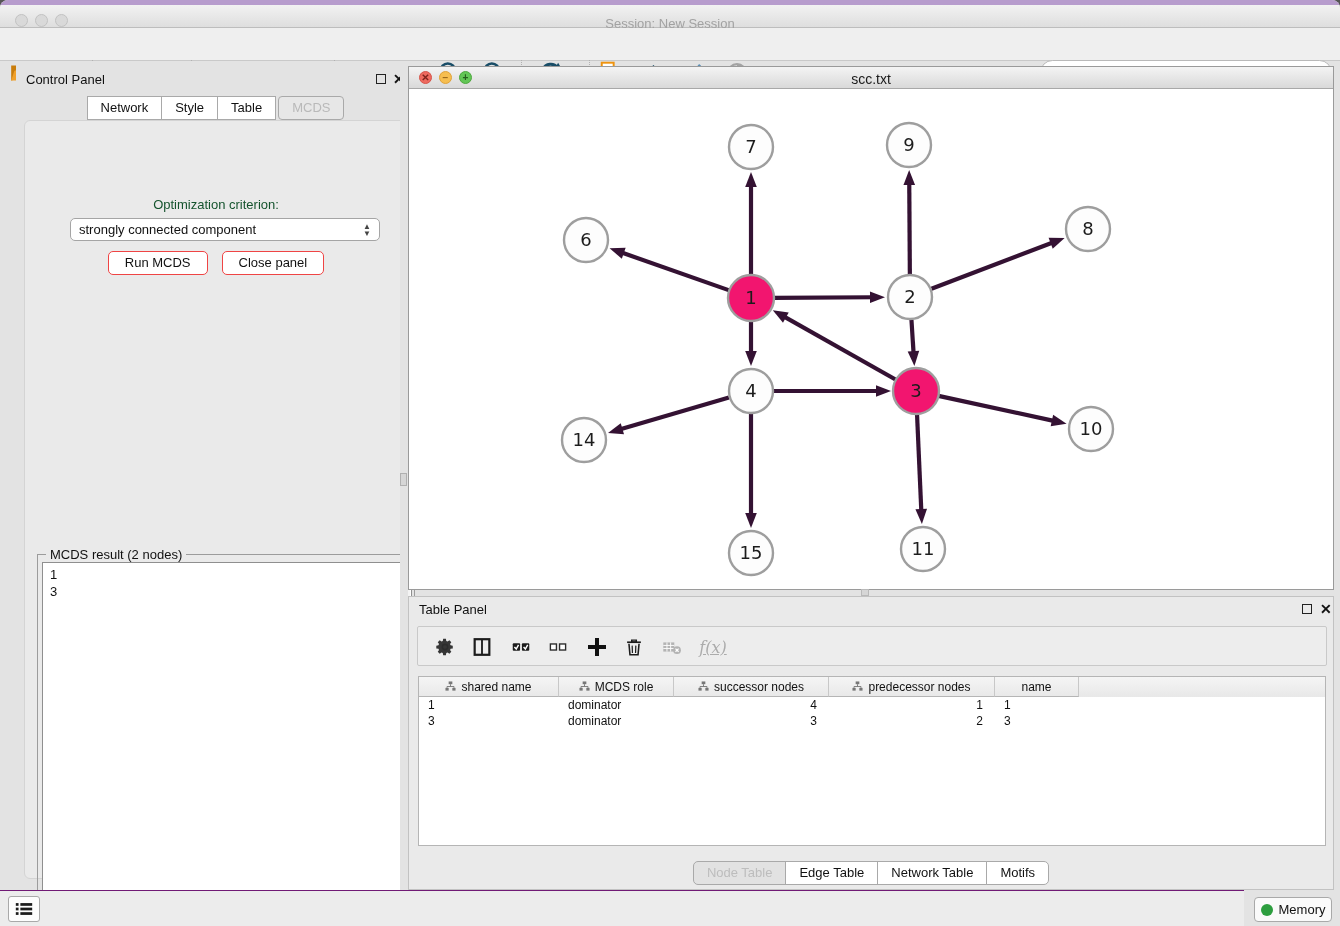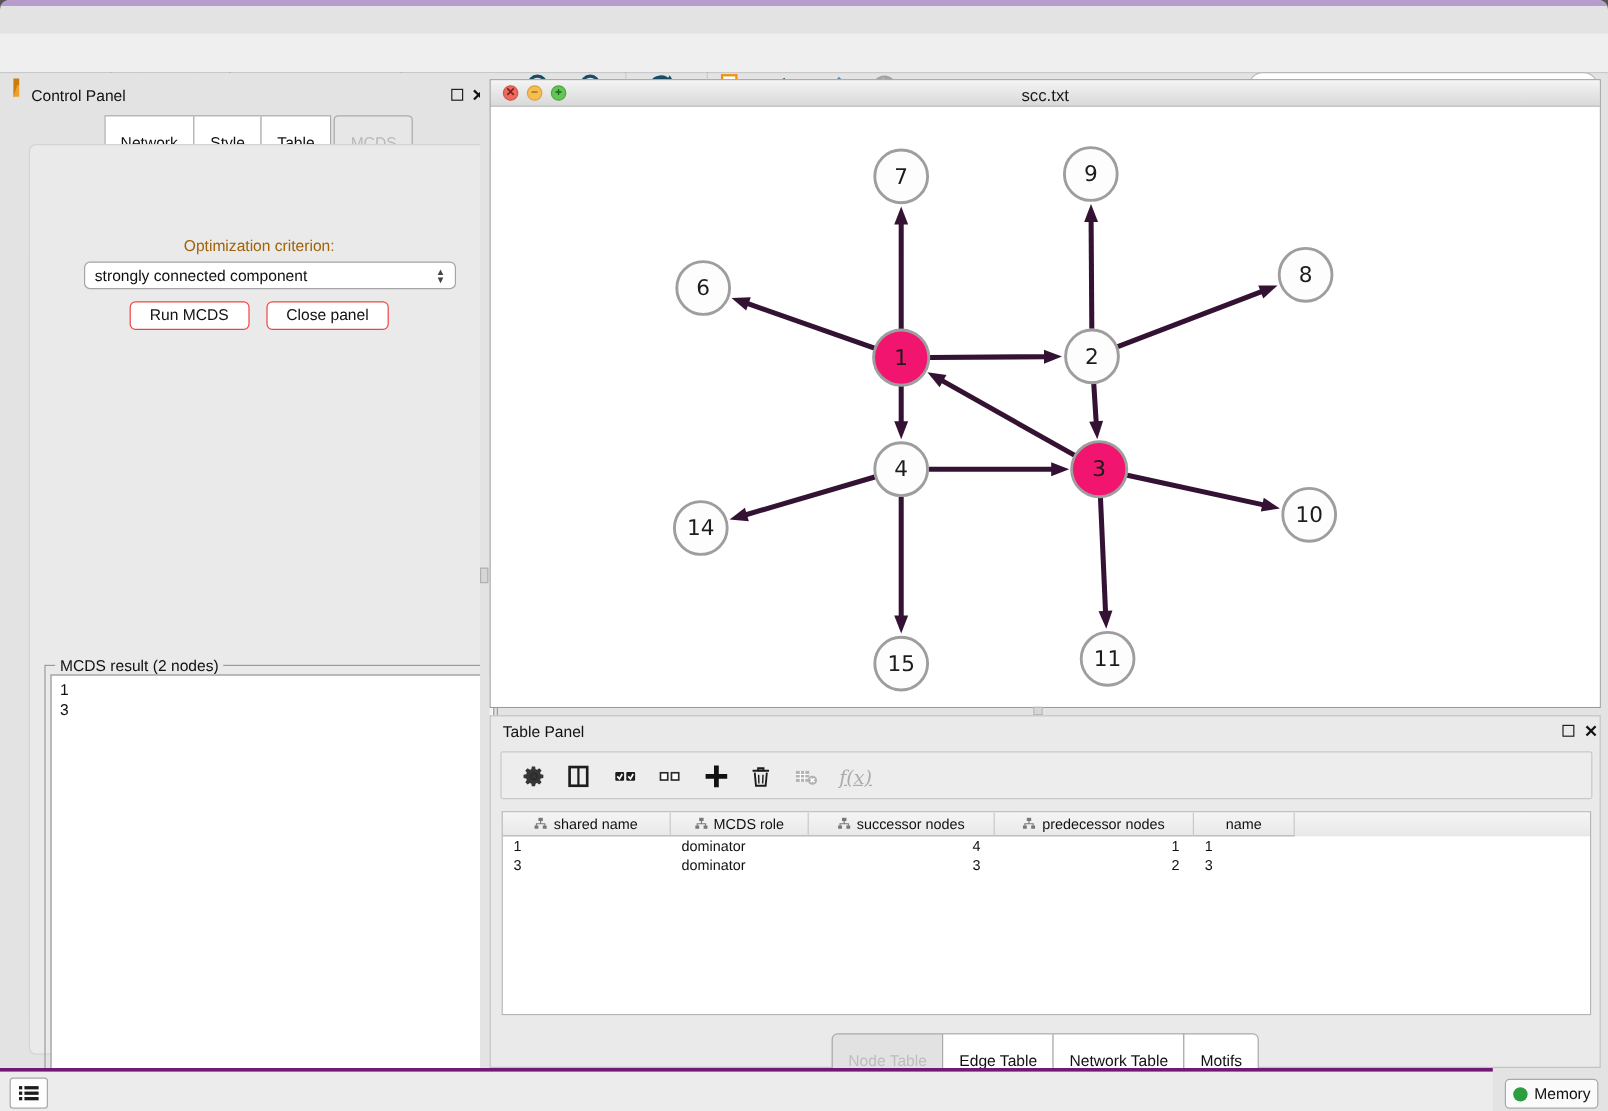--- a/index.html
+++ b/index.html
@@ -36,28 +36,28 @@
   #control-panel { position:absolute; left:0; top:61px; width:400px; height:829px;
     background:#E3E3E3;margin-left:16px; }
   #cp-title { position:absolute; left:10px; top:11px; font-size:13px; color:#111; }
   .panel-float-btn { position:absolute; width:10px; height:10px;
     border:1.6px solid #222; display:inline-block; }
   .panel-close-btn { position:absolute; font-size:14px; font-weight:bold; color:#111;
     line-height:12px; }
   #cp-float { left:360px; top:13px; } #cp-close { left:377px; top:12px; }
   .tabrow { position:absolute; display:flex; }
   #cp-tabs { left:0; top:35px; width:400px; justify-content:center; }
-  .tab { font-size:13px; padding:14px 13px 4px 13px; background:#fff;
+  .tab { font-size:13px; padding:3px 13px 4px 13px; background:#fff;
     border:1px solid #a9a9a9; color:#111; margin-left:-1px; white-space:nowrap; }
   .tab.disabled-active { background:#e7e7e7; color:#b9b9b9; border-radius:4px;
     margin-left:2px; }
   #cp-box { position:absolute; left:8px; top:59px; width:384px; height:759px;
     background:#EAEAEA; border:1px solid #d4d4d4; border-radius:6px; }
   #opt-label { position:absolute; left:0; top:76px; width:100%; text-align:center;
-    font-size:13px; color:#a16207; }
+    font-size:13px; color:#14532d; }
   #criterion-select { position:absolute; left:45px; top:97px; width:310px; height:23px;
     background:#fff; border:1px solid #a5a5a5; border-radius:5px; font-size:13px;
     display:flex; align-items:center; padding:0 8px; color:#111; }
   #criterion-select .stepper { margin-left:auto; font-size:8px; line-height:7px;
     color:#444; text-align:center; }
   #cp-buttons { position:absolute; left:0; top:130px; width:100%; display:flex;
     justify-content:center; gap:14px; }
   .cp-btn { background:#fff; border:1px solid #ef4444; border-radius:5px;
     font-size:13px; padding:3px 16px 4px 16px; color:#111;
     font-family:"Liberation Sans", sans-serif; }
@@ -112,39 +112,45 @@
   .td { font-size:12px; color:#111; padding:1px 12px 0 9px; overflow:hidden;
     white-space:nowrap; }
   .td.r { text-align:right; }
   #tp-tabs { left:0; top:264px; width:100%; justify-content:center; }
   #tp-tabs .tab:first-child { border-radius:5px 0 0 5px; }
   #tp-tabs .tab:last-child { border-radius:0 5px 5px 0; }
   #tp-tabs .tab.disabled-active { background:#e2e2e2; color:#bdbdbd; border-radius:5px 0 0 5px;
     margin-left:0; border:1px solid #a9a9a9; }
   
   #statusbar { position:absolute; left:0; top:890px; width:1244px; height:36px;
-    background:#ECECEC; border-top:3px solid #701a75; }
+    background:#ECECEC; border-top:1px solid #701a75; }
   #list-btn { position:absolute; left:8px; top:5px; width:32px; height:26px;
     background:#fdfdfd; border:1px solid #a9a9a9; border-radius:3px;
     display:flex; align-items:center; justify-content:center; }
   #memory-btn { position:absolute; left:1254px; top:6px; width:78px; height:25px;
     background:#fafafa; border:1px solid #a9a9a9; border-radius:4px;
     display:flex; align-items:center; justify-content:center; gap:6px;
     font-size:13px; color:#111; font-family:"Liberation Sans", sans-serif; }
   #memory-dot { width:12px; height:12px; border-radius:50%; background:#2d9e3f; }
   .fx-text { font-family:"DejaVu Serif", serif; font-style:italic; font-size:16px;
     color:#ababab; }
 </style>
 </head>
 <body>
 
 <div id="window">
 
   <div id="desktop-strip"></div>
 
+  <div id="titlebar">
+    <span class="tl t1"></span>
+    <span class="tl t2"></span>
+    <span class="tl t3"></span>
+    <div id="main-title">Session: New Session</div>
+  </div>
 
   <div id="toolbar">
     <span class="tb-icon" style="left:8px">
       <svg width="26" height="26" viewBox="0 0 24 24">
           <path d="M2 5h7l2 2h8v3H6L3 19H2z" fill="#c97d0c"></path>
           <path d="M5 10h17l-3.4 9H2z" fill="#f0a02a"></path>
         </svg>
     </span>
     <span class="tb-icon" style="left:49px">
       <svg width="26" height="26" viewBox="0 0 24 24">

